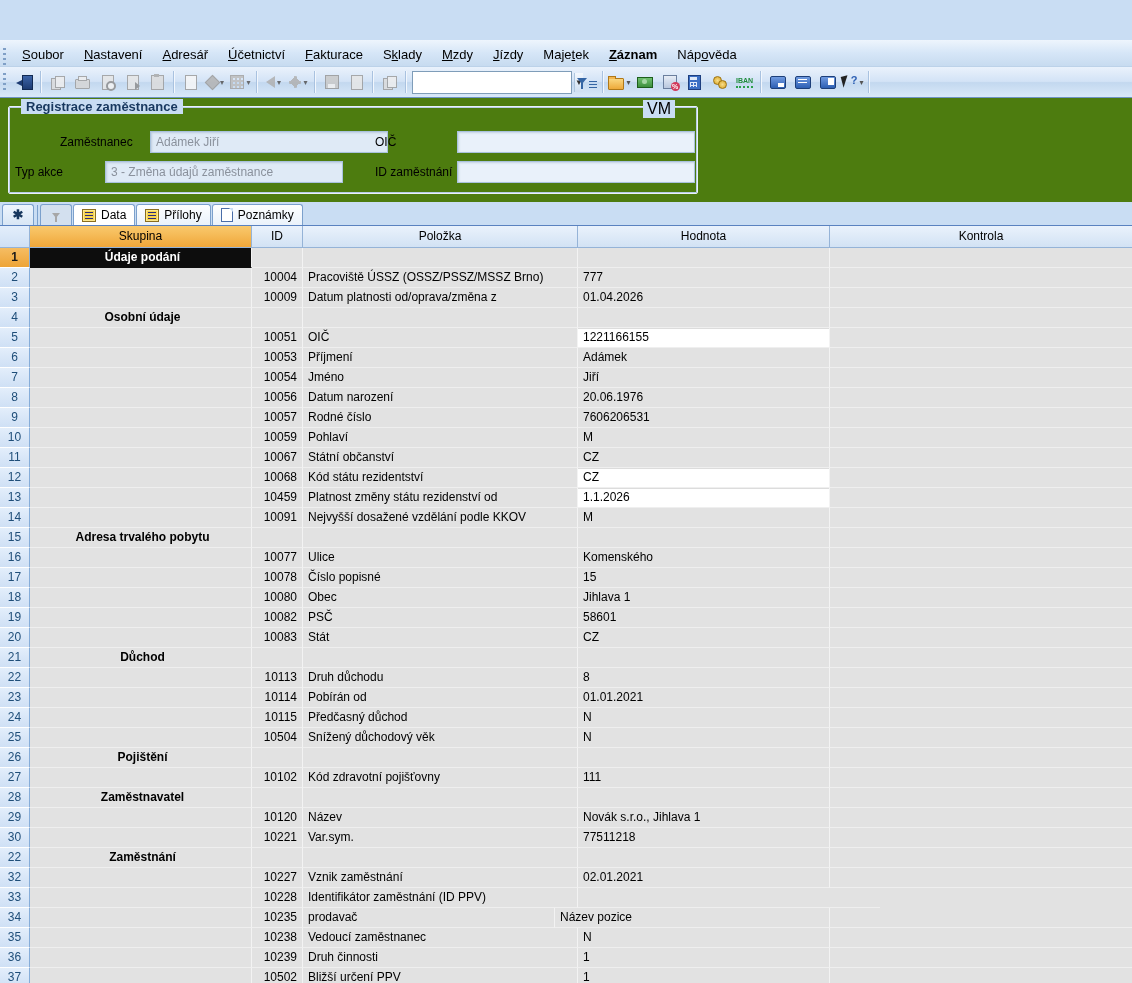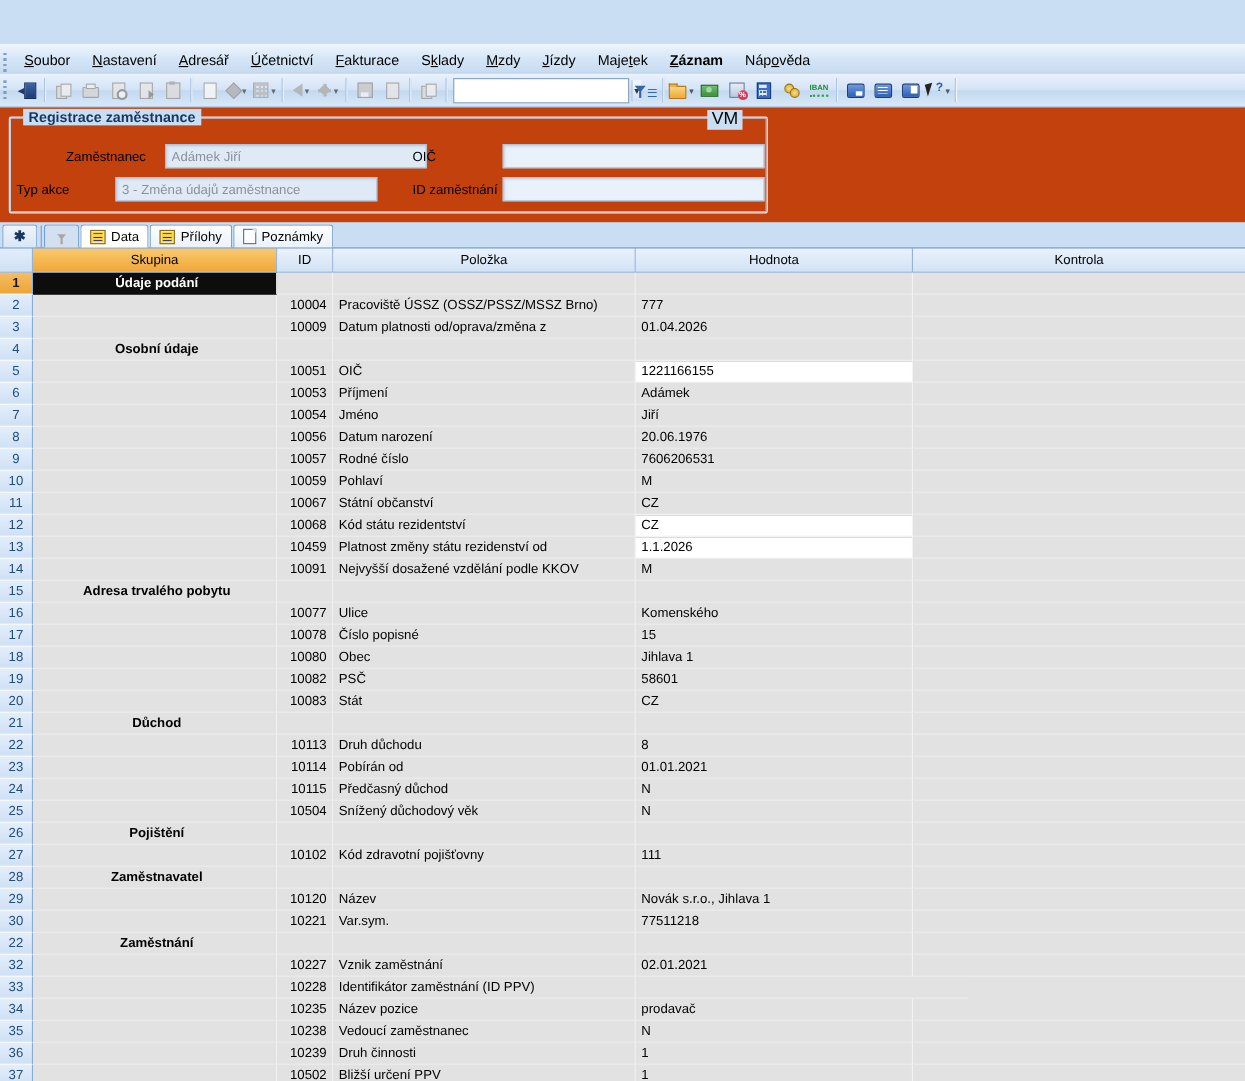--- a/index.html
+++ b/index.html
@@ -75,21 +75,21 @@
     background:repeating-linear-gradient(to bottom,#fff 0 1px,transparent 1px 3px);}
   .c-screen.note::after{content:'';position:absolute;right:1px;top:1px;width:6px;height:7px;background:#fff;}
   .c-help{position:relative;width:16px;height:14px;}
   .c-help::before{content:'';position:absolute;left:1px;top:1px;border-top:11px solid #222;border-right:7px solid transparent;transform:rotate(-15deg);}
   .c-help::after{content:'?';position:absolute;right:0;top:-1px;font-size:11px;font-weight:bold;color:#2c5fb3;}
   .combo{display:flex;align-items:center;width:158px;height:21px;background:#fff;border:1px solid #7f9db9;margin:0 2px;}
   .combo input{flex:1;border:none;outline:none;height:17px;font:12px "Liberation Sans",sans-serif;padding:0 3px;background:transparent;}
   .combo .cbtn{width:15px;height:19px;background:linear-gradient(#f2f7fd,#cfe0f2);border-left:1px solid #aec6de;display:flex;align-items:center;justify-content:center;font-size:8px;color:#333;}
 
   
-  .formpanel{height:104px;position:relative;background:#c2410c;}
+  .formpanel{height:104px;position:relative;background:#4d7c0f;}
   .fieldbox{position:absolute;left:8px;top:8px;width:688px;height:86px;
     border:1px solid #e9f1fa;box-shadow:0 0 0 1px #b7cde6 inset;border-radius:2px;}
   .fieldbox .legend{position:absolute;left:12px;top:-8px;padding:0 5px;background:#c9ddf3;
     font-size:13px;font-weight:bold;color:#17375e;}
   .fieldbox .vm{position:absolute;right:22px;top:-7px;padding:0 4px;background:#c9ddf3;
     font-size:16px;color:#000;}
   .frow{position:absolute;display:flex;align-items:center;}
   .flabel{font-size:12px;color:#000;}
   .finput{height:20px;width:226px;font:12px "Liberation Sans",sans-serif;
     border:1px solid #a9c2dd;background:#dfeaf6;color:#8a919c;padding:0 5px;
@@ -581,22 +581,22 @@
         <div class="cell rownum">33</div>
         <div class="cell skupina"></div>
         <div class="cell idc">10228</div>
         <div class="cell polozka">Identifikátor zaměstnání (ID PPV)</div>
         <div class="cell kontrola"></div>
       </div>
       <div class="trow">
         <div class="cell rownum">34</div>
         <div class="cell skupina"></div>
         <div class="cell idc">10235</div>
+        <div class="cell hodnota">prodavač</div>
         <div class="cell polozka">Název pozice</div>
-        <div class="cell hodnota">prodavač</div>
         <div class="cell kontrola"></div>
       </div>
       <div class="trow">
         <div class="cell rownum">35</div>
         <div class="cell skupina"></div>
         <div class="cell idc">10238</div>
         <div class="cell polozka">Vedoucí zaměstnanec</div>
         <div class="cell hodnota">N</div>
         <div class="cell kontrola"></div>
       </div>

